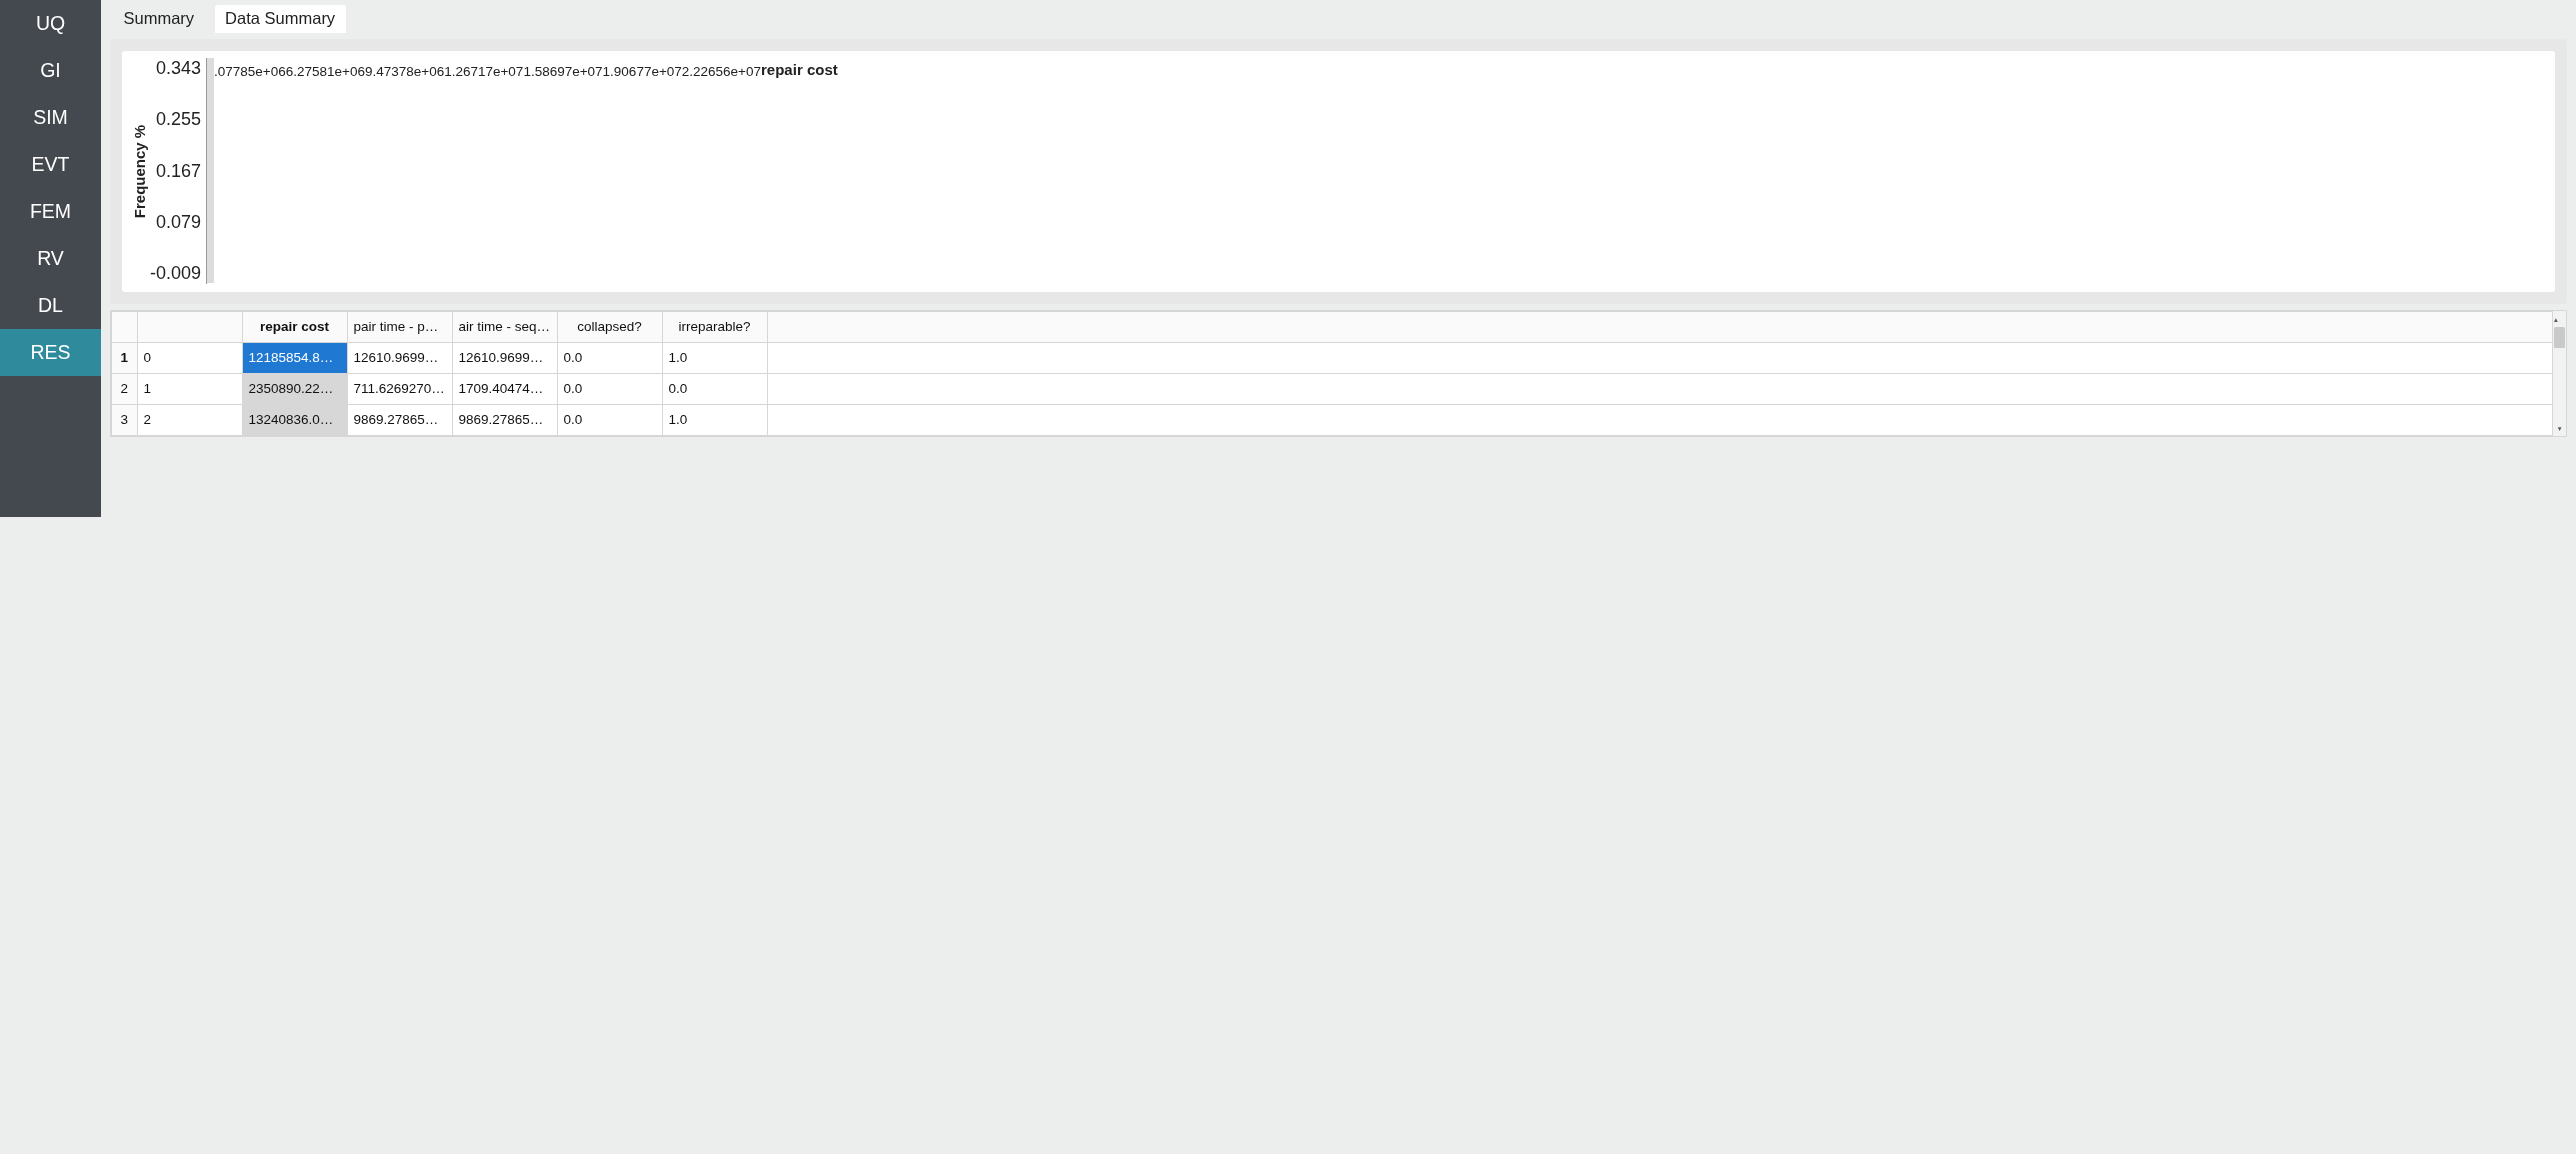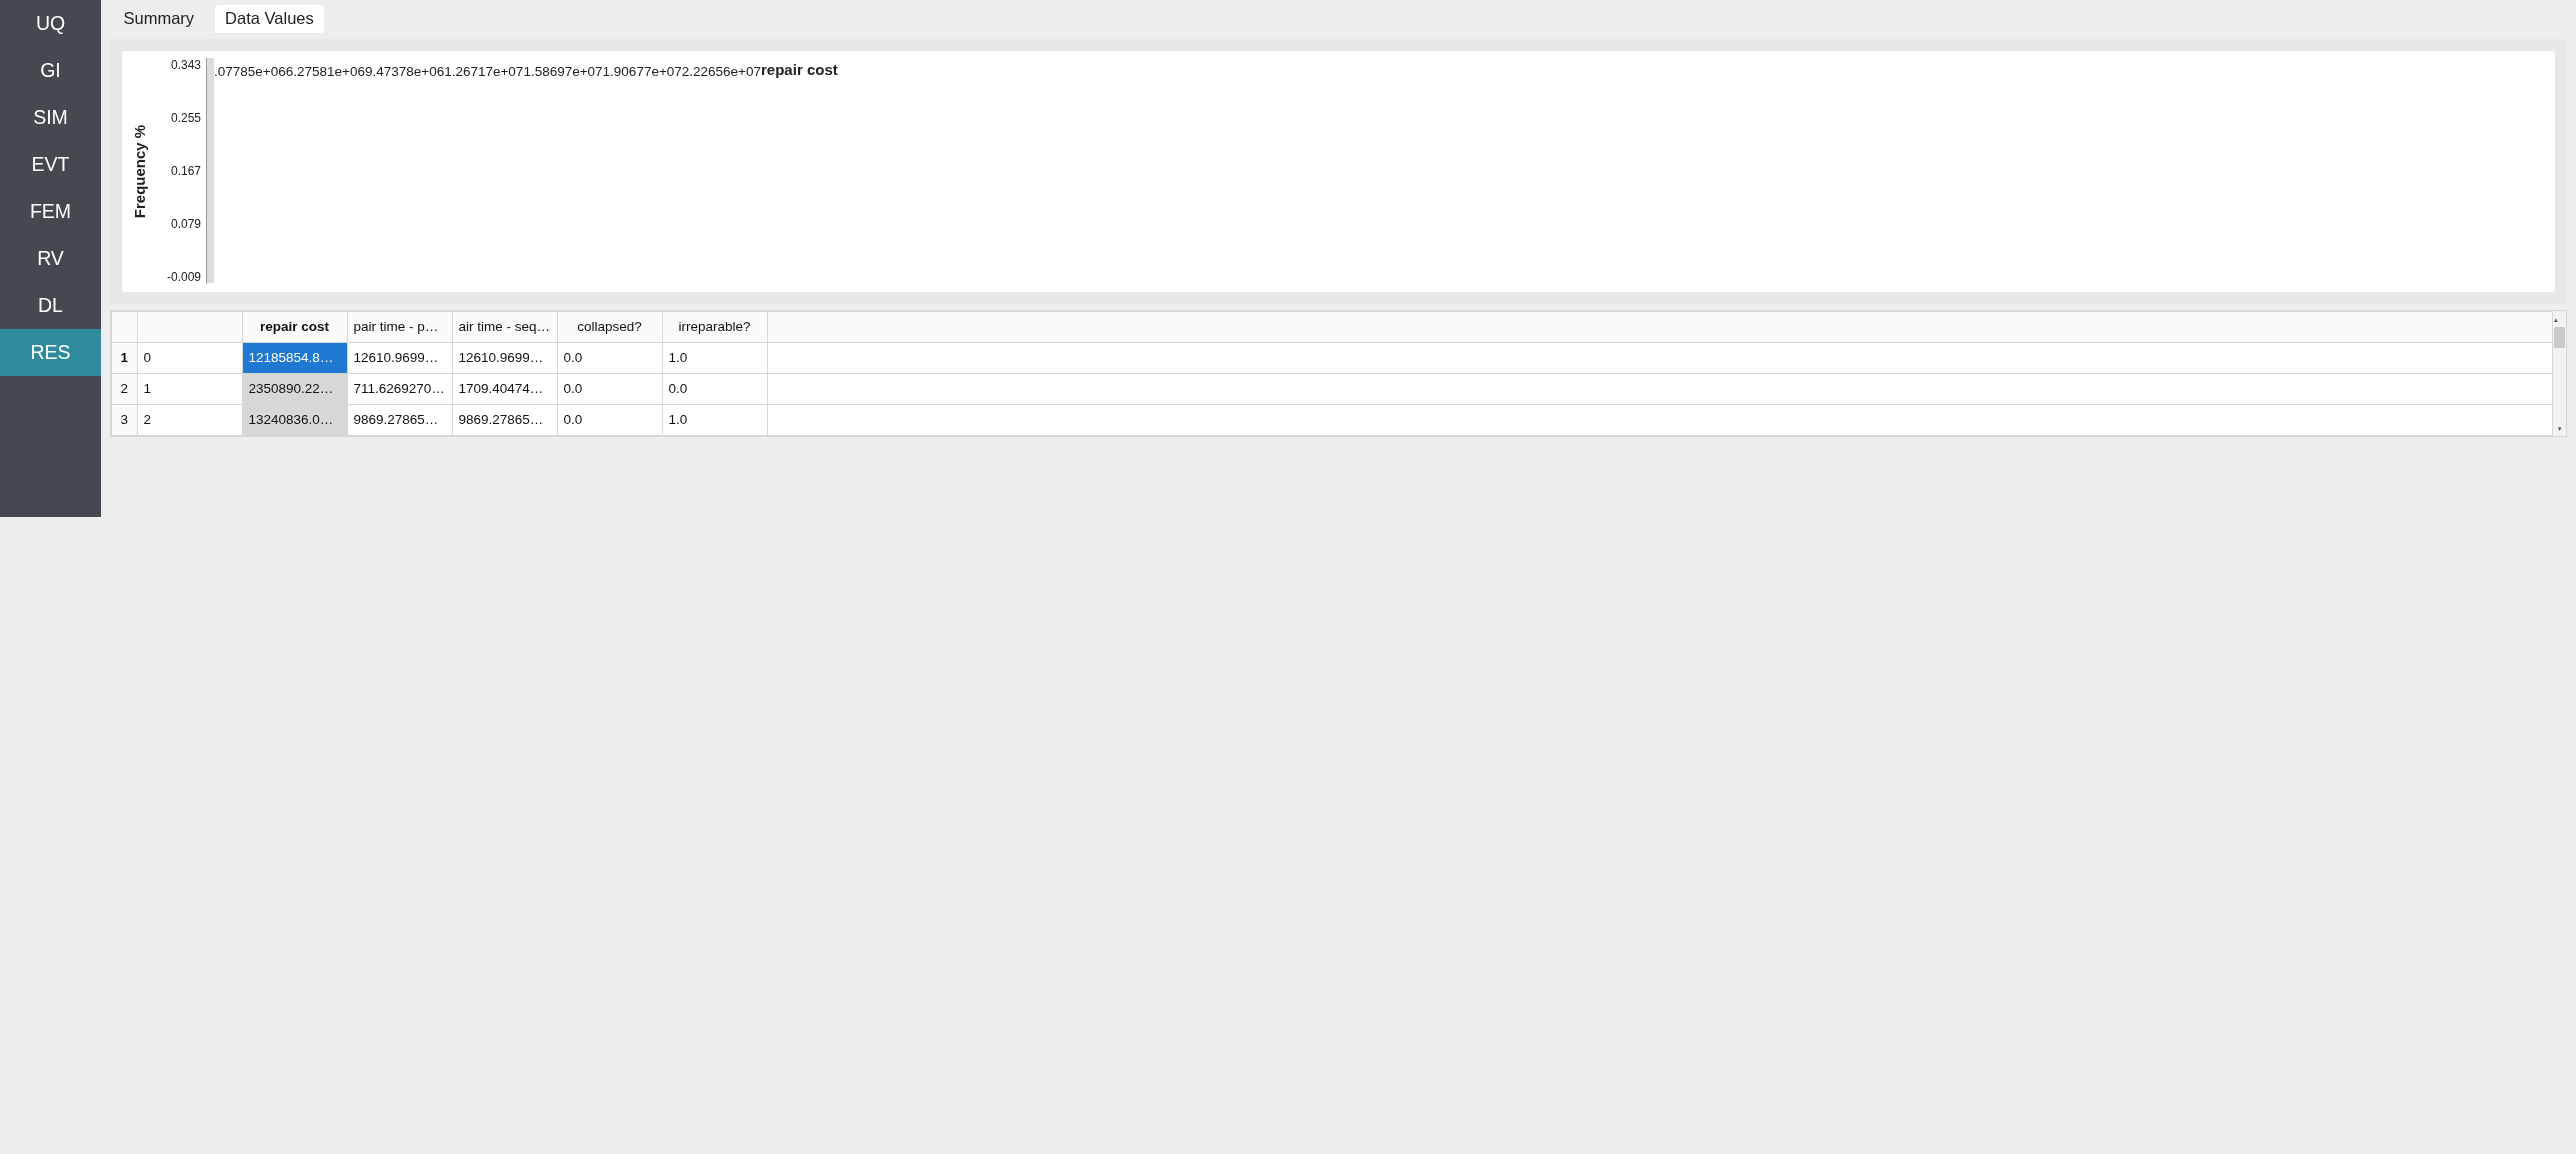--- a/index.html
+++ b/index.html
@@ -106,21 +106,21 @@
     font-weight:700;
     color:var(--axis-text);
   }
   .yticks-col {
     display:flex;
     flex-direction:column;
     justify-content:space-between;
     align-items:flex-end;
     padding-right:4.5px;
     width:52px;
-    font-size:12px;
+    font-size:18px;
     color:var(--axis-text);
   }
   .plot-col {
     flex:1;
     display:flex;
     flex-direction:row;
   }
   .plot {
     position:relative;
     height:225px;
@@ -273,21 +273,21 @@
       <div class="sidebar-item">FEM</div>
       <div class="sidebar-item">RV</div>
       <div class="sidebar-item">DL</div>
       <div class="sidebar-item active">RES</div>
     </nav>
 
   <div class="main">
 
     <div class="tabs" id="tabs">
         <div class="tab">Summary</div>
-        <div class="tab active">Data Values</div>
+        <div class="tab active">Data Summary</div>
       </div>
 
     <div class="chart-outer">
       <div class="chart-inner">
         <div class="chart-area">
           <div class="ylabel-col">
             <div class="ylabel">Frequency %</div>
           </div>
           <div class="yticks-col" id="yticks">
               <div>0.343</div>

